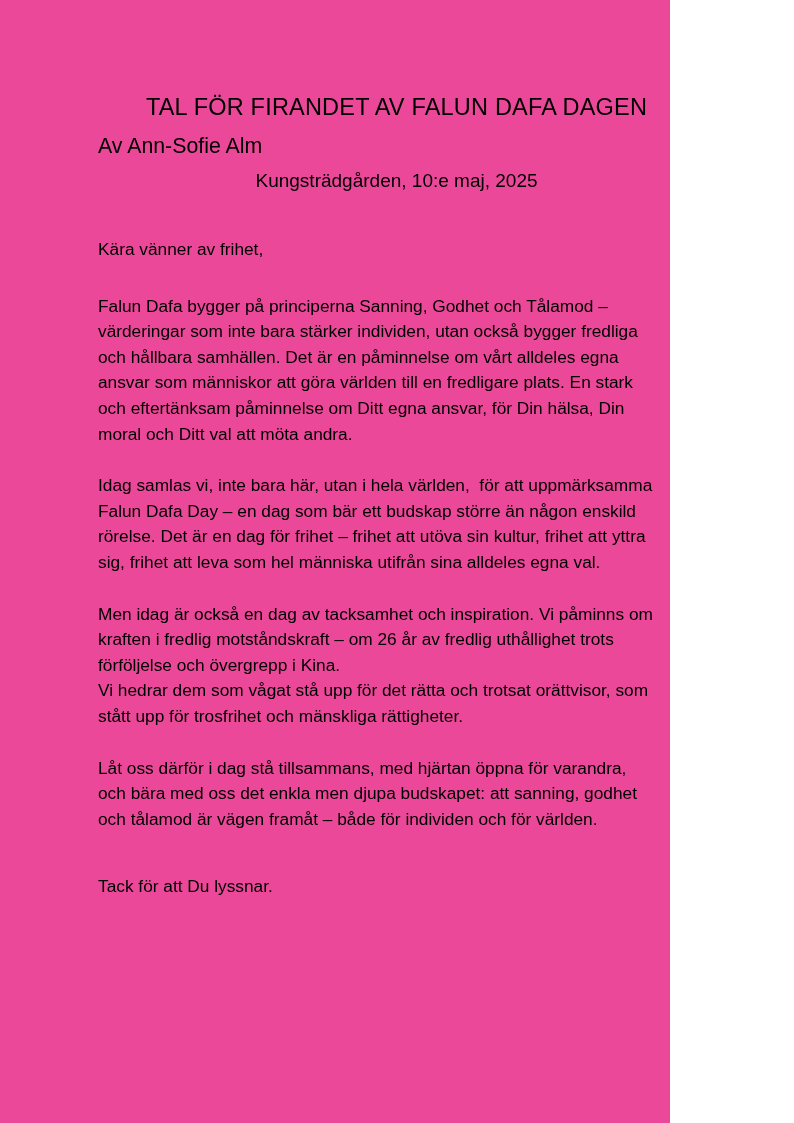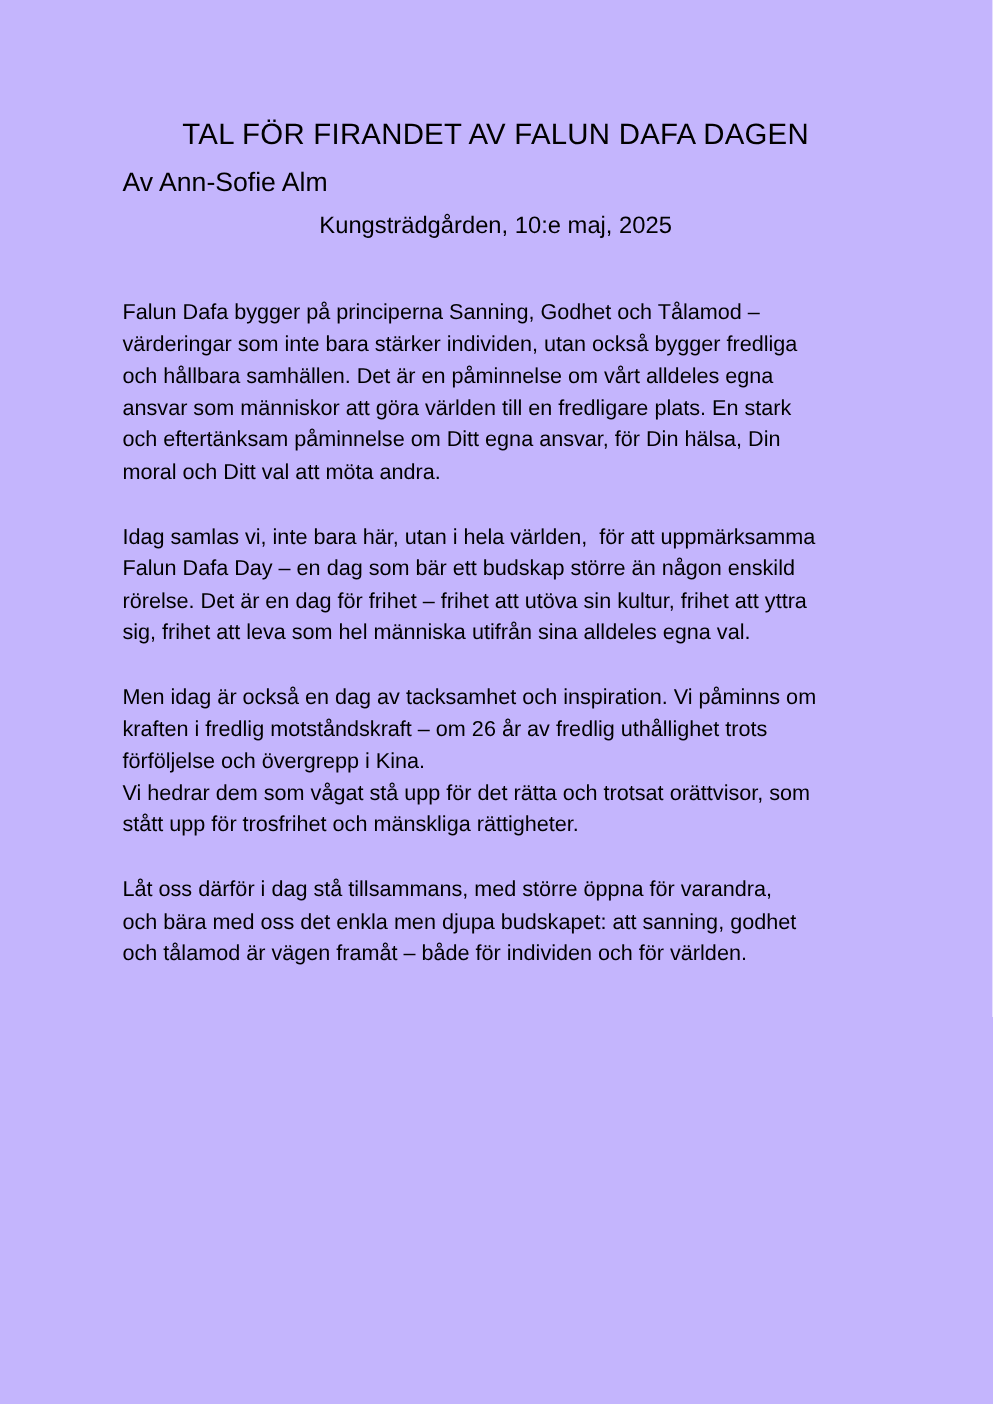--- a/index.html
+++ b/index.html
@@ -2,23 +2,23 @@
 <html><head>
 <meta charset="utf-8">
 <style>
   html, body {
     margin: 0;
     padding: 0;
     background: #ffffff;
   }
   .sheet {
     position: relative;
-    width: 794px;
+    width: 670px;
     height: 1123px;
-    background: #c4b5fd;
+    background: #ec4899;
     color: #000000;
     font-family: "Liberation Sans", sans-serif;
     box-sizing: border-box;
     padding: 94px 60px 0 98px;
     overflow: hidden;
   }
   .header-block {
     width: 597px;
   }
   .title {
@@ -61,32 +61,34 @@
 <body>
 
 <div class="sheet">
   <header class="header-block">
     <h1 class="title">TAL FÖR FIRANDET AV FALUN DAFA DAGEN</h1>
     <div class="byline">Av Ann-Sofie Alm</div>
     <div class="venue">Kungsträdgården, 10:e maj, 2025</div>
   </header>
 
   <main class="body-block">
+    <p class="para salutation">Kära vänner av frihet,</p>
     <p class="para">Falun Dafa bygger på principerna Sanning, Godhet och Tålamod –
 värderingar som inte bara stärker individen, utan också bygger fredliga
 och hållbara samhällen. Det är en påminnelse om vårt alldeles egna
 ansvar som människor att göra världen till en fredligare plats. En stark
 och eftertänksam påminnelse om Ditt egna ansvar, för Din hälsa, Din
 moral och Ditt val att möta andra.</p>
     <p class="para">Idag samlas vi, inte bara här, utan i hela världen,  för att uppmärksamma
 Falun Dafa Day – en dag som bär ett budskap större än någon enskild
 rörelse. Det är en dag för frihet – frihet att utöva sin kultur, frihet att yttra
 sig, frihet att leva som hel människa utifrån sina alldeles egna val.</p>
     <p class="para">Men idag är också en dag av tacksamhet och inspiration. Vi påminns om
 kraften i fredlig motståndskraft – om 26 år av fredlig uthållighet trots
 förföljelse och övergrepp i Kina.
 Vi hedrar dem som vågat stå upp för det rätta och trotsat orättvisor, som
 stått upp för trosfrihet och mänskliga rättigheter.</p>
-    <p class="para">Låt oss därför i dag stå tillsammans, med större öppna för varandra,
+    <p class="para">Låt oss därför i dag stå tillsammans, med hjärtan öppna för varandra,
 och bära med oss det enkla men djupa budskapet: att sanning, godhet
 och tålamod är vägen framåt – både för individen och för världen.</p>
+    <p class="para closing">Tack för att Du lyssnar.</p>
   </main>
 </div>
 
 </body></html>

